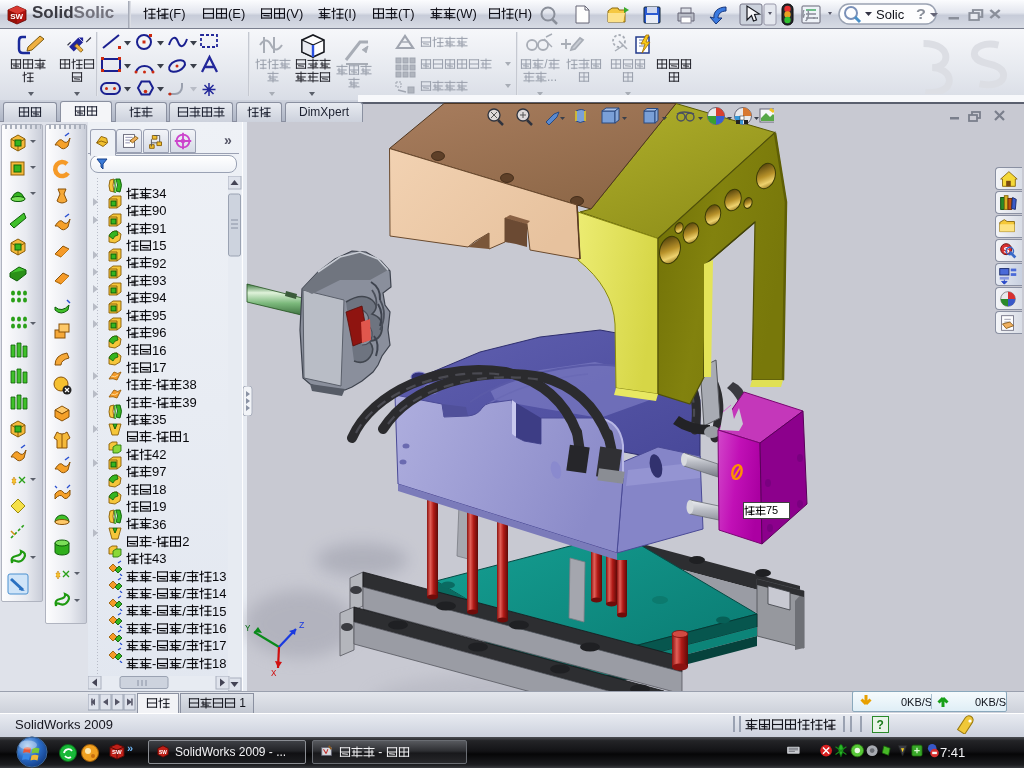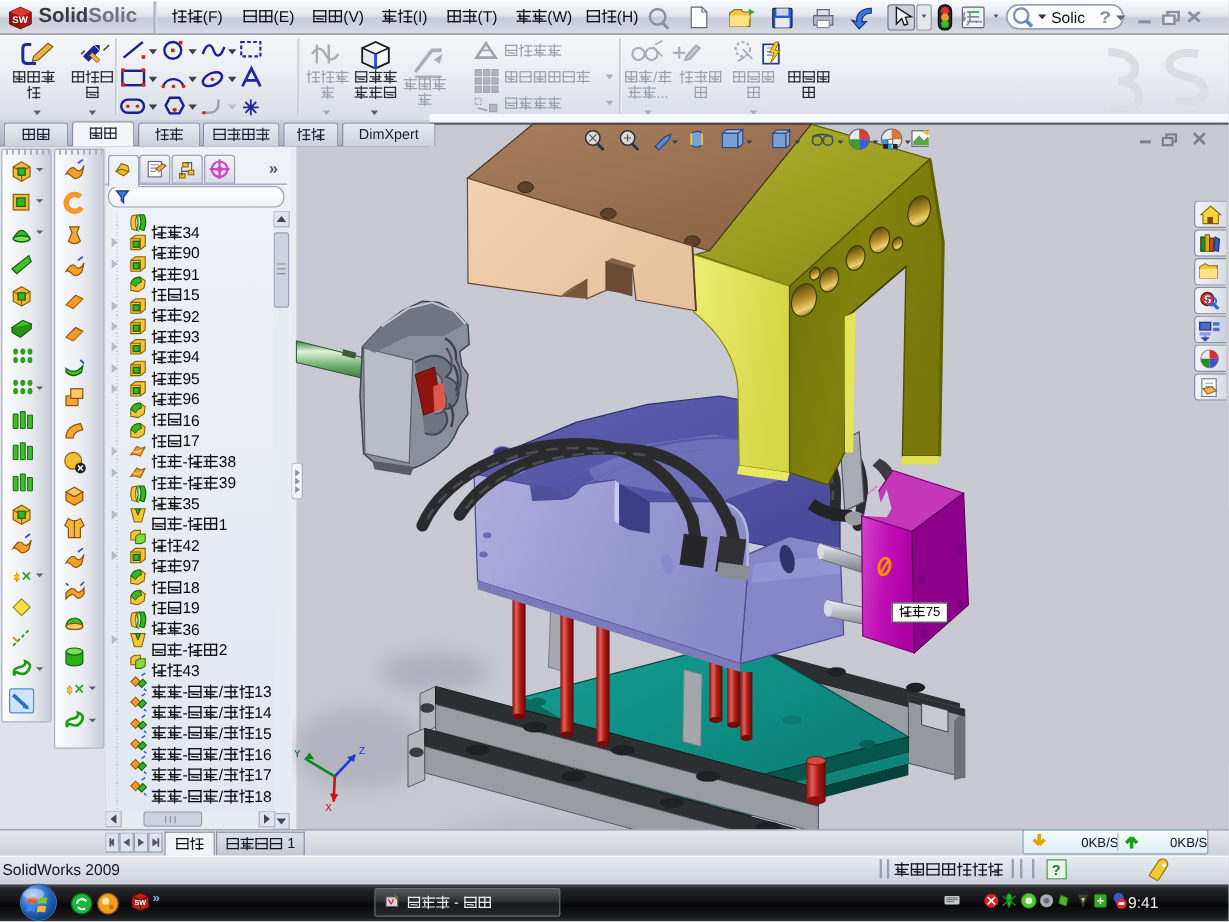--- a/index.html
+++ b/index.html
@@ -36,21 +36,21 @@
 .exp{position:absolute;left:5px;top:5px;width:0;height:0;border-top:4px solid transparent;border-bottom:4px solid transparent;border-left:5px solid #b8bcc6}
 
 #btabs{left:0;top:691px;width:1024px;height:22px;background:linear-gradient(#e3e6ec,#cdd1da);border-top:1px solid #9aa0ae}
 .btab{position:absolute;height:20px;line-height:18px;font-size:12px;color:#14161e;text-align:center;background:linear-gradient(#dde1e8,#c3c8d2);border:1px solid #8a90a0;border-bottom:none}
 .btab.act{background:#f2f3f6;font-weight:normal}
 #status{left:0;top:713px;width:1024px;height:24px;background:linear-gradient(#e8ebf1,#ccd1dd);border-top:1px solid #fff;font-size:13px;color:#14141c}
 #taskbar{left:0;top:737px;width:1024px;height:31px;background:linear-gradient(#4a4d52,#232427 12%,#131316 45%,#060607 55%,#1c1d20 90%,#3a3c40);}
 .tbtn{position:absolute;height:24px;border:1px solid #6a6d73;border-radius:2px;background:linear-gradient(#57595e,#2e2f33 45%,#18181b 55%,#27282b);color:#f2f2f4;font-size:12px;line-height:22px;white-space:nowrap;overflow:hidden}
 
 #netbox{left:852px;top:691px;width:155px;height:21px;background:linear-gradient(#f6fbfd,#dfeef6);border:1px solid #8aa8bc;border-radius:2px;font-size:11px;color:#10141c}
-#tooltip{left:743px;top:502px;width:47px;height:17px;background:#fff;border:1px solid #404040;font-size:11px;line-height:15px;text-align:center;color:#000;z-index:30}
+#tooltip{left:743px;top:502px;width:47px;height:17px;background:#fff;border:1px solid #404040;font-size:11px;line-height:15px;text-align:left;color:#000;z-index:30}
 .tp{position:absolute;left:995px;width:27px;height:23px;background:linear-gradient(90deg,#f4f5f8,#d8dce5);border:1px solid #8a90a2;border-right:none;border-radius:4px 0 0 4px}
 </style></head><body>
 <div id="page">
 
 <svg width="0" height="0" style="position:absolute">
       <defs>
 <linearGradient id="gGold" x1="0.2" y1="0" x2="0.8" y2="1">
           <stop offset="0" stop-color="#4a3a08"></stop>
           <stop offset="0.5" stop-color="#b8922a"></stop>
           <stop offset="0.75" stop-color="#eed26e"></stop>
@@ -2191,21 +2191,21 @@
       </svg> 1</div>
 <div id="netbox" class="abs">
 <svg width="153" height="19" viewBox="0 0 153 19">
 <path d="M13,3 v9 m0,0 l-4.5,-4.5 m4.5,4.5 l4.5,-4.5" stroke="#e8a000" stroke-width="3" fill="none"></path>
 <text x="48" y="14" font-size="11" fill="#10141c">0KB/S</text>
 <rect x="78" y="2" width="1" height="15" fill="#a8c0d0"></rect>
 <path d="M90,15 v-9 m0,0 l-4.5,4.5 m4.5,-4.5 l4.5,4.5" stroke="#18a018" stroke-width="3" fill="none"></path>
 <text x="122" y="14" font-size="11" fill="#10141c">0KB/S</text>
 </svg></div>
 <div id="status" class="abs"></div>
-<div class="abs" style="left:2px;top:717px;font-size:13px;color:#14141c">SolidWorks 2009</div>
+<div class="abs" style="left:15px;top:717px;font-size:13px;color:#14141c">SolidWorks 2009</div>
 <div class="abs cjk" style="left:745px;top:717px;font-size:13px;color:#14141c"><svg viewBox="0 0 12 12" style="width:1em;height:1em;vertical-align:-0.14em;overflow:visible">
         <line x1="0.96" y1="2.4000000000000004" x2="11.040000000000001" y2="2.4000000000000004" stroke="currentColor" stroke-width="1.02" stroke-linecap="square"></line>
         <line x1="1.7999999999999998" y1="6" x2="10.2" y2="6" stroke="currentColor" stroke-width="1.02" stroke-linecap="square"></line>
         <line x1="0.96" y1="9.84" x2="11.040000000000001" y2="9.84" stroke="currentColor" stroke-width="1.02" stroke-linecap="square"></line>
         <line x1="6" y1="0.96" x2="6" y2="11.040000000000001" stroke="currentColor" stroke-width="1.02" stroke-linecap="square"></line>
         <line x1="3" y1="4.199999999999999" x2="3" y2="8.399999999999999" stroke="currentColor" stroke-width="1.02" stroke-linecap="square"></line>
         <line x1="3.5999999999999996" y1="7.800000000000001" x2="8.399999999999999" y2="8.16" stroke="currentColor" stroke-width="1.02" stroke-linecap="square"></line>
       </svg><svg viewBox="0 0 12 12" style="width:1em;height:1em;vertical-align:-0.14em;overflow:visible">
         <line x1="1.44" y1="1.7999999999999998" x2="10.56" y2="1.7999999999999998" stroke="currentColor" stroke-width="1.02" stroke-linecap="square"></line>
         <line x1="1.44" y1="1.7999999999999998" x2="1.44" y2="10.2" stroke="currentColor" stroke-width="1.02" stroke-linecap="square"></line>
@@ -2277,20 +2277,25 @@
 <circle cx="10" cy="11" r="8.5" fill="#18b838" stroke="#0a6a1a"></circle>
       <path d="M6,11 a4.5,4.5 0 0 1 8,-2 m-1,6 a4.5,4.5 0 0 1 -6,-1" stroke="#fff" stroke-width="1.8" fill="none"></path>
 <circle cx="32" cy="11" r="8.5" fill="#f0a020" stroke="#9a5a08"></circle>
       <circle cx="30" cy="9" r="3" fill="#fde8b0"></circle>
       <circle cx="35" cy="14" r="2" fill="#c87010"></circle>
 <path d="M52,5 l7,-3 7,3 0,9 -7,3 -7,-3z" fill="#c02018" stroke="#5a0a06"></path>
       <path d="M52,5 l7,3 7,-3 m-7,3 l0,9" stroke="#5a0a06" fill="none"></path>
       <text x="54" y="12" font-size="6" fill="#fff" font-weight="bold">SW</text>
 <text x="69" y="10" font-size="11" font-weight="bold" fill="#70b8f8">»</text>
 </svg>
+<div class="tbtn" style="left:148px;top:740px;width:158px;background:linear-gradient(#3e4045,#222327 45%,#101013 55%,#1c1d20);border-color:#8a8d93">
+<svg width="16" height="14" viewBox="0 0 16 16" style="vertical-align:-2px;margin:0 4px 0 6px">
+        <path d="M2,5 l6,-3 6,3 0,7 -6,3 -6,-3z" fill="#c02018" stroke="#5a0a06"></path>
+        <text x="3.5" y="11" font-size="5.5" fill="#fff" font-weight="bold">SW</text>
+      </svg>SolidWorks 2009 - ...</div>
 <div class="tbtn" style="left:312px;top:740px;width:155px"><svg width="16" height="14" viewBox="0 0 16 16" style="vertical-align:-2px;margin:0 4px 0 6px">
         <rect x="2" y="4" width="11" height="9" fill="#d8dade" stroke="#667"></rect>
         <path d="M4,6 l3,5 m2,-5 l-2,5" stroke="#c03030" stroke-width="1.2"></path>
         <path d="M10,2 l3,4" stroke="#8a5a20" stroke-width="2"></path>
       </svg><span class="cjk"><svg viewBox="0 0 12 12" style="width:1em;height:1em;vertical-align:-0.14em;overflow:visible">
           <line x1="1.44" y1="1.7999999999999998" x2="10.56" y2="1.7999999999999998" stroke="currentColor" stroke-width="1.02" stroke-linecap="square"></line>
           <line x1="1.44" y1="1.7999999999999998" x2="1.44" y2="10.2" stroke="currentColor" stroke-width="1.02" stroke-linecap="square"></line>
           <line x1="10.56" y1="1.7999999999999998" x2="10.56" y2="10.2" stroke="currentColor" stroke-width="1.02" stroke-linecap="square"></line>
           <line x1="1.44" y1="10.2" x2="10.56" y2="10.2" stroke="currentColor" stroke-width="1.02" stroke-linecap="square"></line>
           <line x1="1.44" y1="6" x2="10.56" y2="6" stroke="currentColor" stroke-width="1.02" stroke-linecap="square"></line>
@@ -2335,21 +2340,21 @@
       <circle cx="113" cy="11" r="3" fill="#686b72"></circle>
 <path d="M128,5 l8,3 -2,9 -8,-3z" fill="#48b828" stroke="#1a6a0a"></path>
 <path d="M146,4 l12,0 -6,14z" fill="#3a3d44" stroke="#222"></path>
       <path d="M150,8 l4,0 -2,5z" fill="#f8d020"></path>
 <rect x="164" y="4" width="13" height="14" rx="2" fill="#38a828" stroke="#1a6a0a"></rect>
       <path d="M167,11 h7 M170.5,7.5 v7" stroke="#d8f8d0" stroke-width="1.6"></path>
 <circle cx="190" cy="8" r="5.5" fill="#3858c8"></circle>
       <circle cx="193" cy="14" r="5.5" fill="#d83030"></circle>
       <rect x="190" y="12.5" width="6" height="3" fill="#f8f8f8"></rect>
 </svg>
-<div class="abs" style="left:940px;top:745px;font-size:13px;color:#f2f2f4">9:41</div>
+<div class="abs" style="left:940px;top:745px;font-size:13px;color:#f2f2f4">7:41</div>
 <div class="tp abs" style="top:167px;"><svg width="24" height="22" viewBox="0 0 24 24">
         <path d="M4,12 L13,4 l9,8 -2,0 0,8 -14,0 0,-8z" fill="#f5d838" stroke="#8a6a10"></path>
         <rect x="10" y="14" width="5" height="6" fill="#7a4a10"></rect>
       </svg></div>
 <div class="tp abs" style="top:191px;"><svg width="24" height="22" viewBox="0 0 24 24">
         <rect x="4" y="6" width="4" height="13" fill="#2a8a2a" stroke="#0a4a0a"></rect>
         <rect x="8" y="4" width="4" height="15" fill="#d8b020" stroke="#8a6a10"></rect>
         <rect x="12" y="7" width="4" height="12" fill="#c05010" stroke="#6a2a08"></rect>
         <path d="M17,6 l4,2 -1,11 -4,-1z" fill="#3a5ac8" stroke="#1a2a6a"></path>
       </svg></div>

